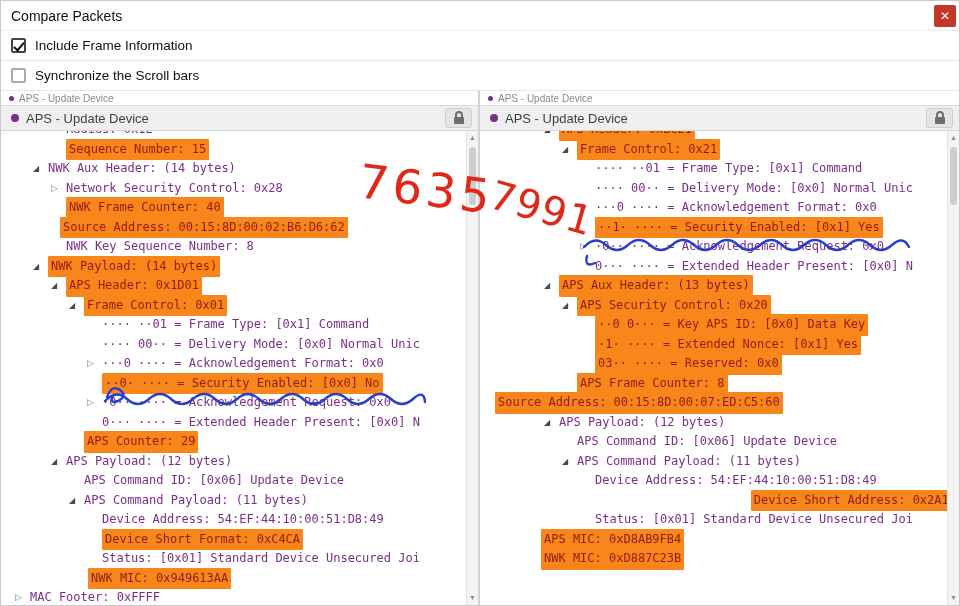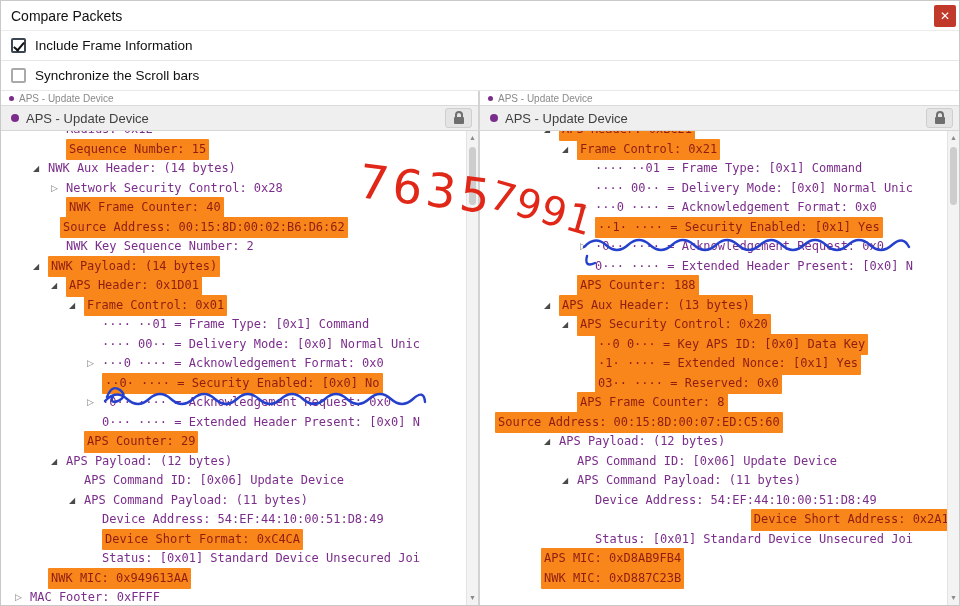--- a/index.html
+++ b/index.html
@@ -105,21 +105,21 @@
           <div class="row" style="padding-left: 50px;">
             <span class="exp"></span>
             <span class="rowtext hl">NWK Frame Counter: 40</span>
           </div>
           <div class="row" style="padding-left: 44px;">
             <span class="exp"></span>
             <span class="rowtext hl">Source Address: 00:15:8D:00:02:B6:D6:62</span>
           </div>
           <div class="row" style="padding-left: 50px;">
             <span class="exp"></span>
-            <span class="rowtext">NWK Key Sequence Number: 2</span>
+            <span class="rowtext">NWK Key Sequence Number: 8</span>
           </div>
           <div class="row" style="padding-left: 32px;">
             <span class="exp">◢</span>
             <span class="rowtext hl">NWK Payload: (14 bytes)</span>
           </div>
           <div class="row" style="padding-left: 50px;">
             <span class="exp">◢</span>
             <span class="rowtext hl">APS Header: 0x1D01</span>
           </div>
           <div class="row" style="padding-left: 68px;">
@@ -171,21 +171,21 @@
             <span class="rowtext">Device Address: 54:EF:44:10:00:51:D8:49</span>
           </div>
           <div class="row" style="padding-left: 86px;">
             <span class="exp"></span>
             <span class="rowtext hl">Device Short Format: 0xC4CA</span>
           </div>
           <div class="row" style="padding-left: 86px;">
             <span class="exp"></span>
             <span class="rowtext">Status: [0x01] Standard Device Unsecured Joi</span>
           </div>
-          <div class="row" style="padding-left: 32px;">
+          <div class="row" style="padding-left: 32px; margin-left: 40px;">
             <span class="exp"></span>
             <span class="rowtext hl">NWK MIC: 0x949613AA</span>
           </div>
           <div class="row" style="padding-left: 14px;">
             <span class="exp closed">▷</span>
             <span class="rowtext">MAC Footer: 0xFFFF</span>
           </div>
         </div>
       <div class="vscroll">
         <div class="sb-up">▲</div>
@@ -232,24 +232,20 @@
             <span class="rowtext hl">··1· ···· = Security Enabled: [0x1] Yes</span>
           </div>
           <div class="row" style="padding-left: 100px;">
             <span class="exp closed">▷</span>
             <span class="rowtext">·0·· ···· = Acknowledgement Request: 0x0</span>
           </div>
           <div class="row" style="padding-left: 100px;">
             <span class="exp"></span>
             <span class="rowtext">0··· ···· = Extended Header Present: [0x0] N</span>
           </div>
-          <div class="row" style="padding-left: 82px;">
-            <span class="exp"></span>
-            <span class="rowtext hl">APS Counter: 188</span>
-          </div>
           <div class="row" style="padding-left: 64px;">
             <span class="exp">◢</span>
             <span class="rowtext hl">APS Aux Header: (13 bytes)</span>
           </div>
           <div class="row" style="padding-left: 82px;">
             <span class="exp">◢</span>
             <span class="rowtext hl">APS Security Control: 0x20</span>
           </div>
           <div class="row" style="padding-left: 100px;">
             <span class="exp"></span>

